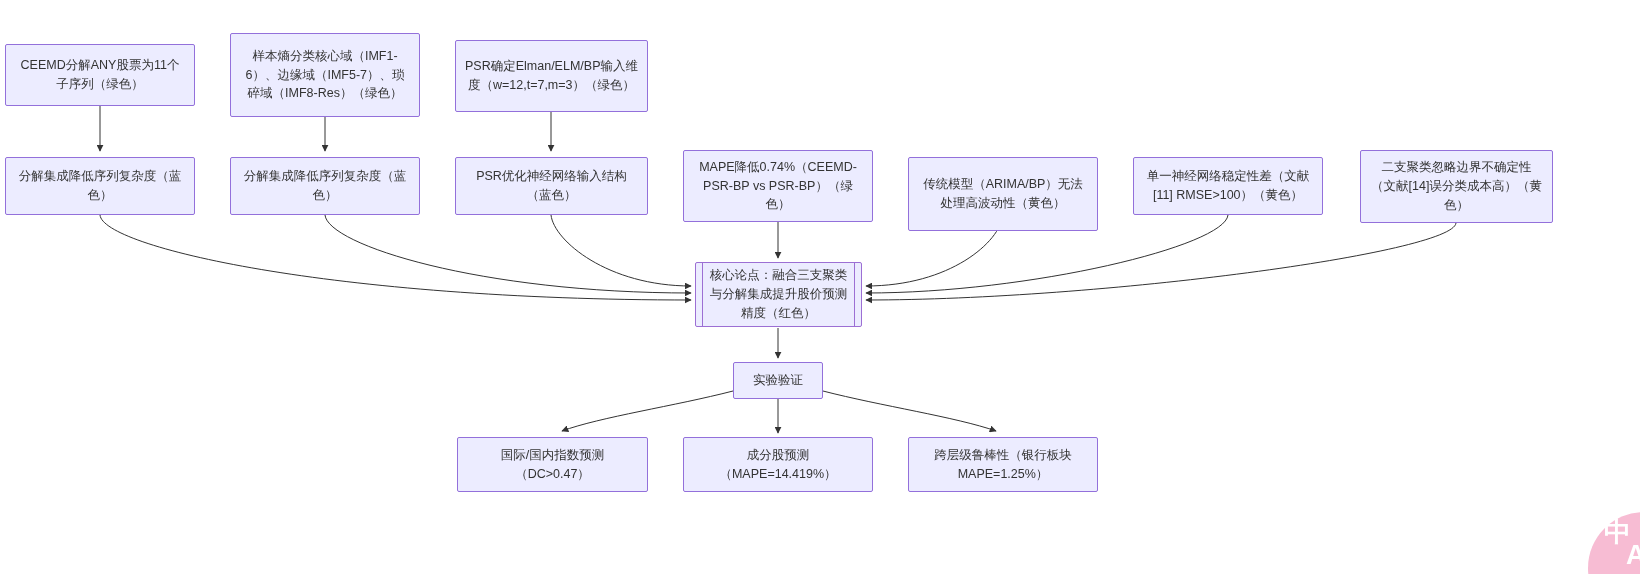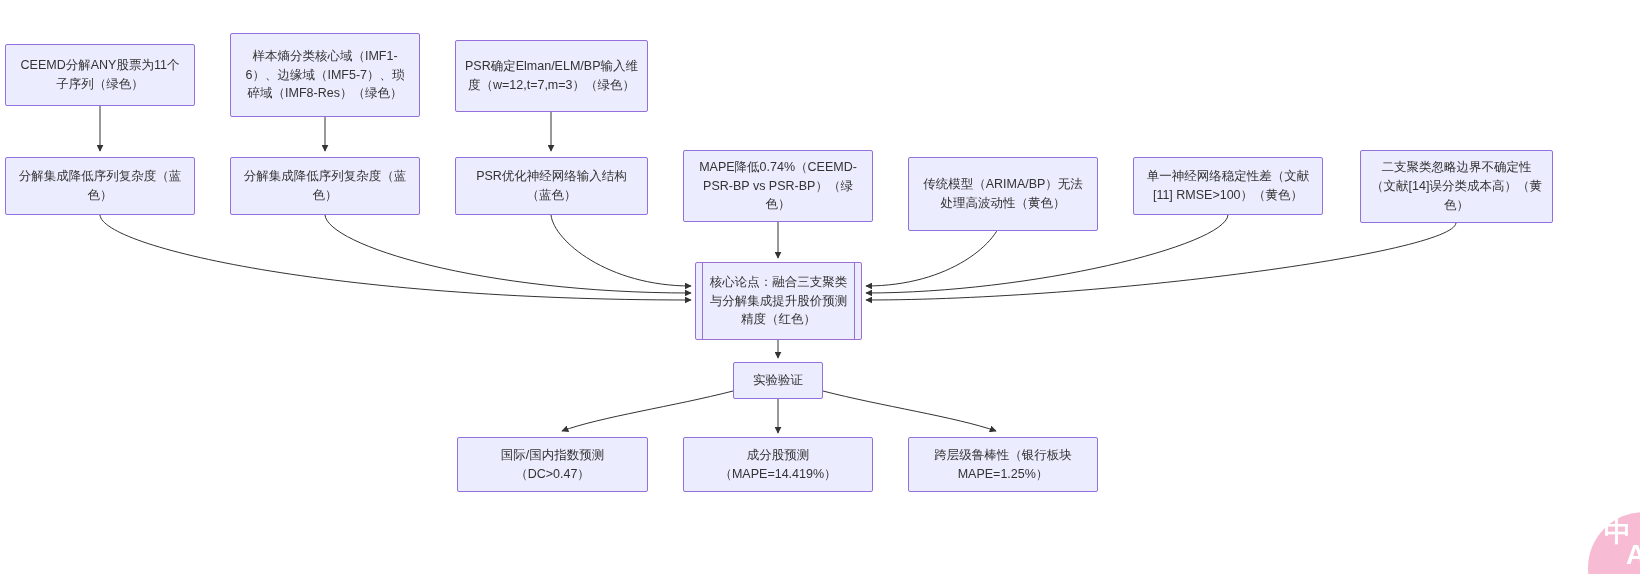--- a/index.html
+++ b/index.html
@@ -103,21 +103,21 @@
   <div class="node" style="left:908px;top:157px;width:190px;height:74px">
     <span class="node-label">传统模型（ARIMA/BP）无法处理高波动性（黄色）</span>
   </div>
   <div class="node" style="left:1133px;top:157px;width:190px;height:58px">
     <span class="node-label">单一神经网络稳定性差（文献[11] RMSE&gt;100）（黄色）</span>
   </div>
   <div class="node" style="left:1360px;top:150px;width:193px;height:73px">
     <span class="node-label">二支聚类忽略边界不确定性（文献[14]误分类成本高）（黄色）</span>
   </div>
 
-  <div class="node core" style="left:695px;top:262px;width:167px;height:78px;padding:4px 12px">
+  <div class="node core" style="left:695px;top:262px;width:167px;height:65px;padding:4px 12px">
     <span class="side-line left"></span>
     <span class="node-label">核心论点：融合三支聚类与分解集成提升股价预测精度（红色）</span>
     <span class="side-line right"></span>
   </div>
 
   <div class="node" style="left:733px;top:362px;width:90px;height:37px">
     <span class="node-label">实验验证</span>
   </div>
 
   <div class="node" style="left:457px;top:437px;width:191px;height:55px">

